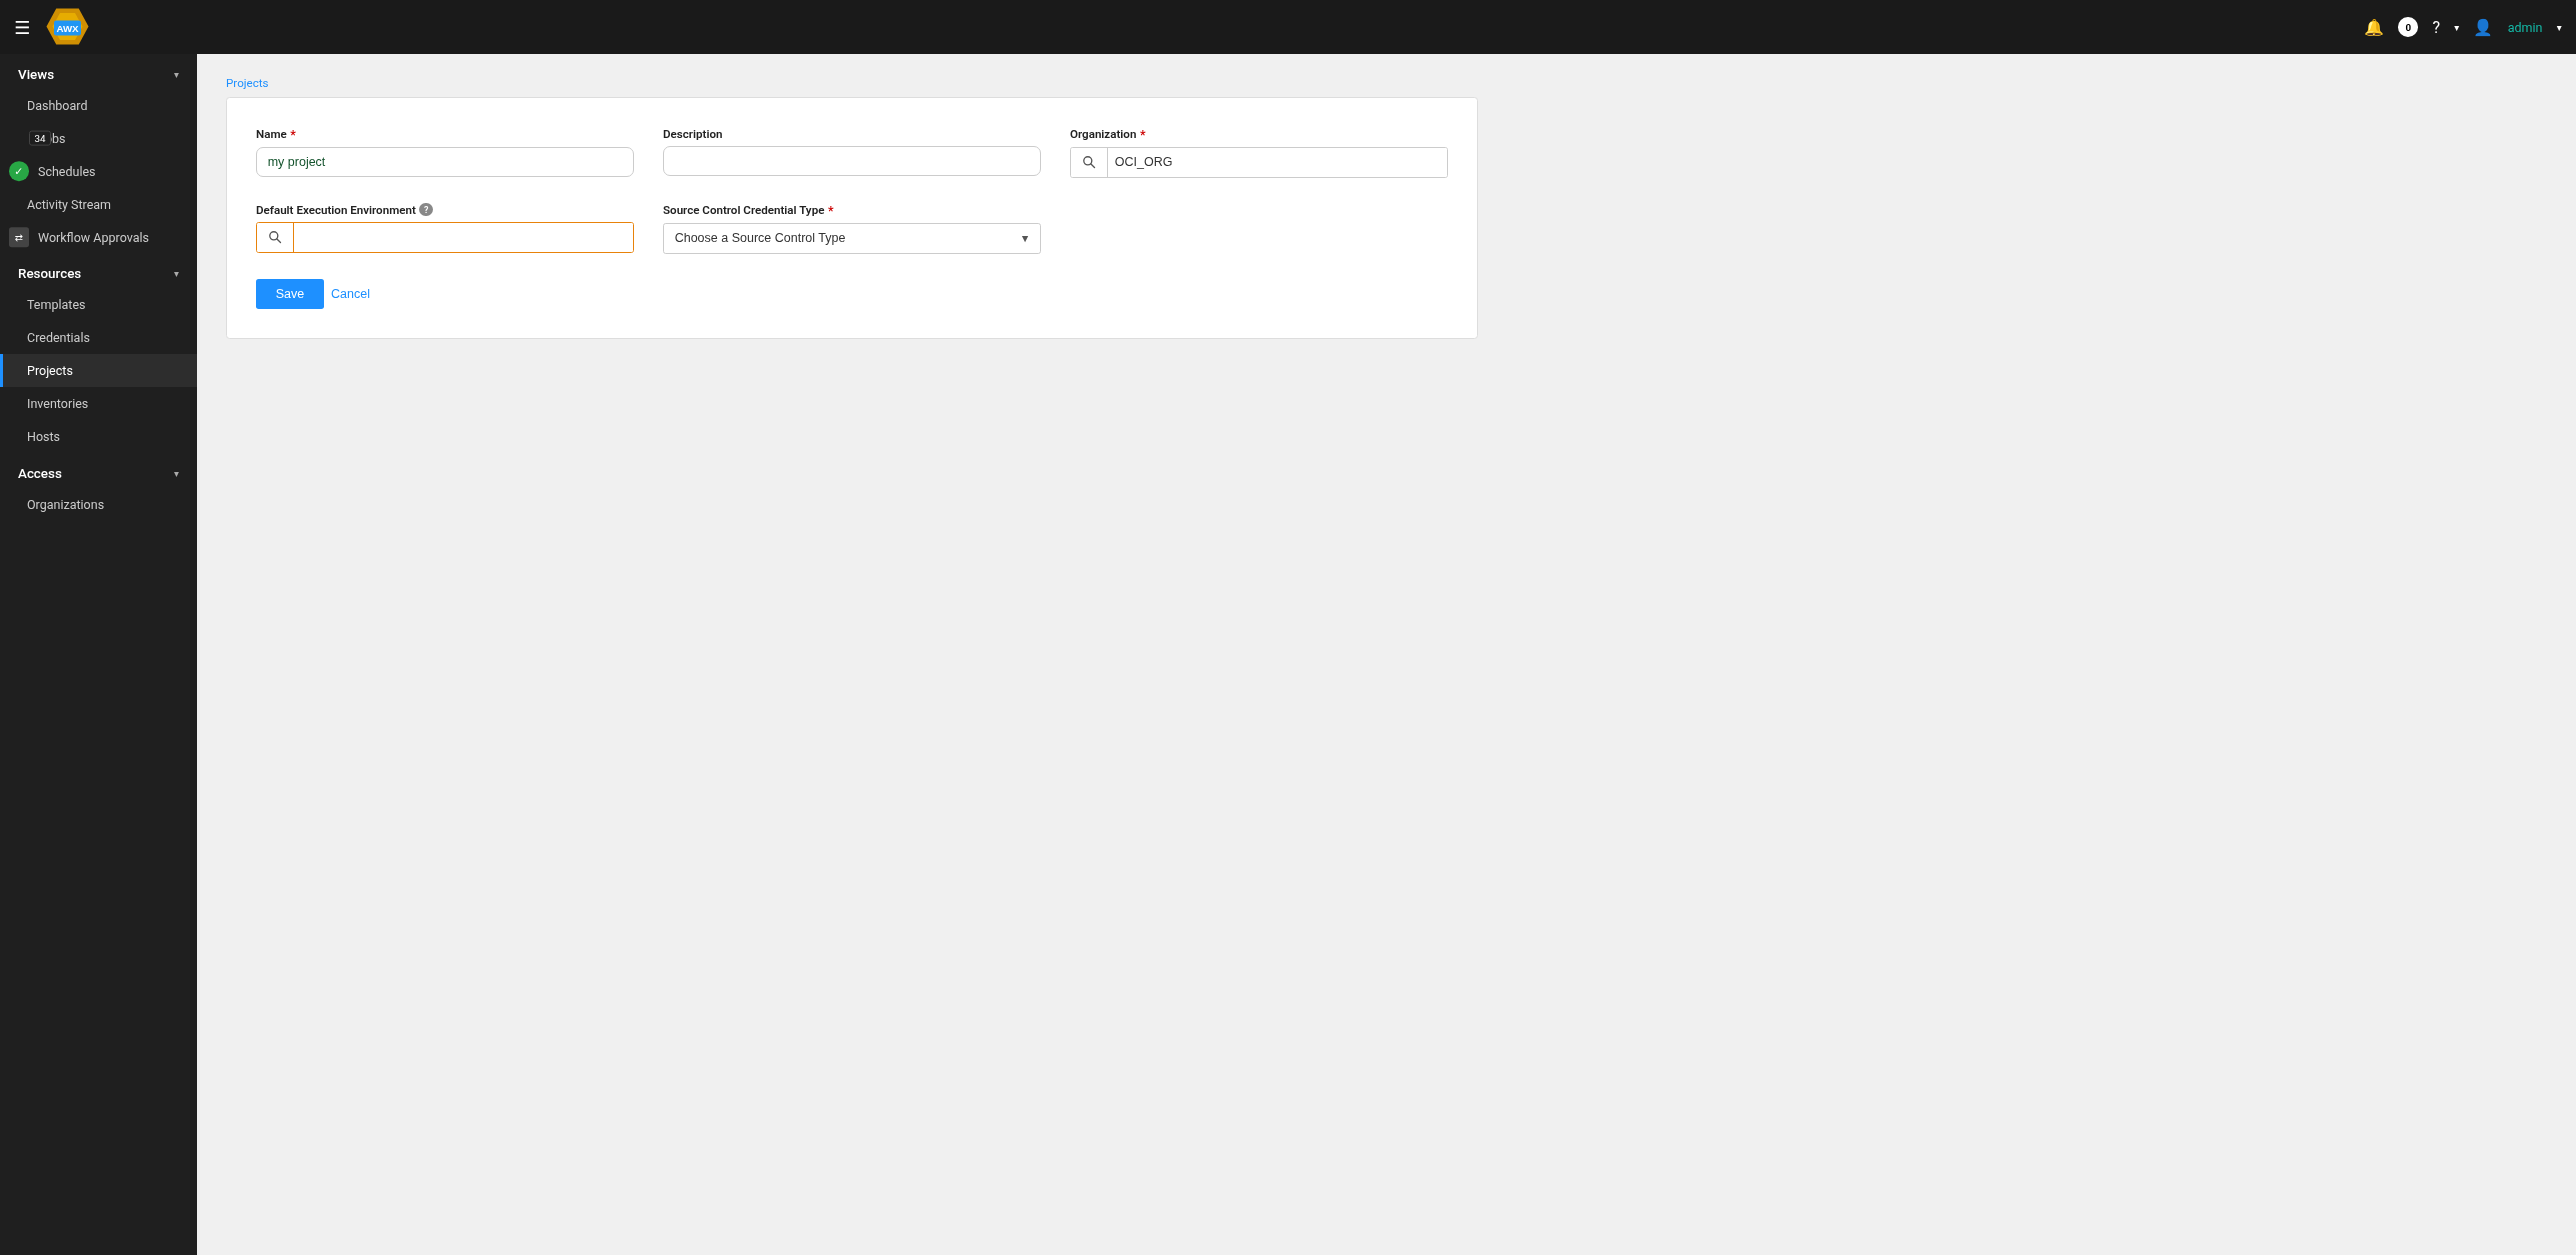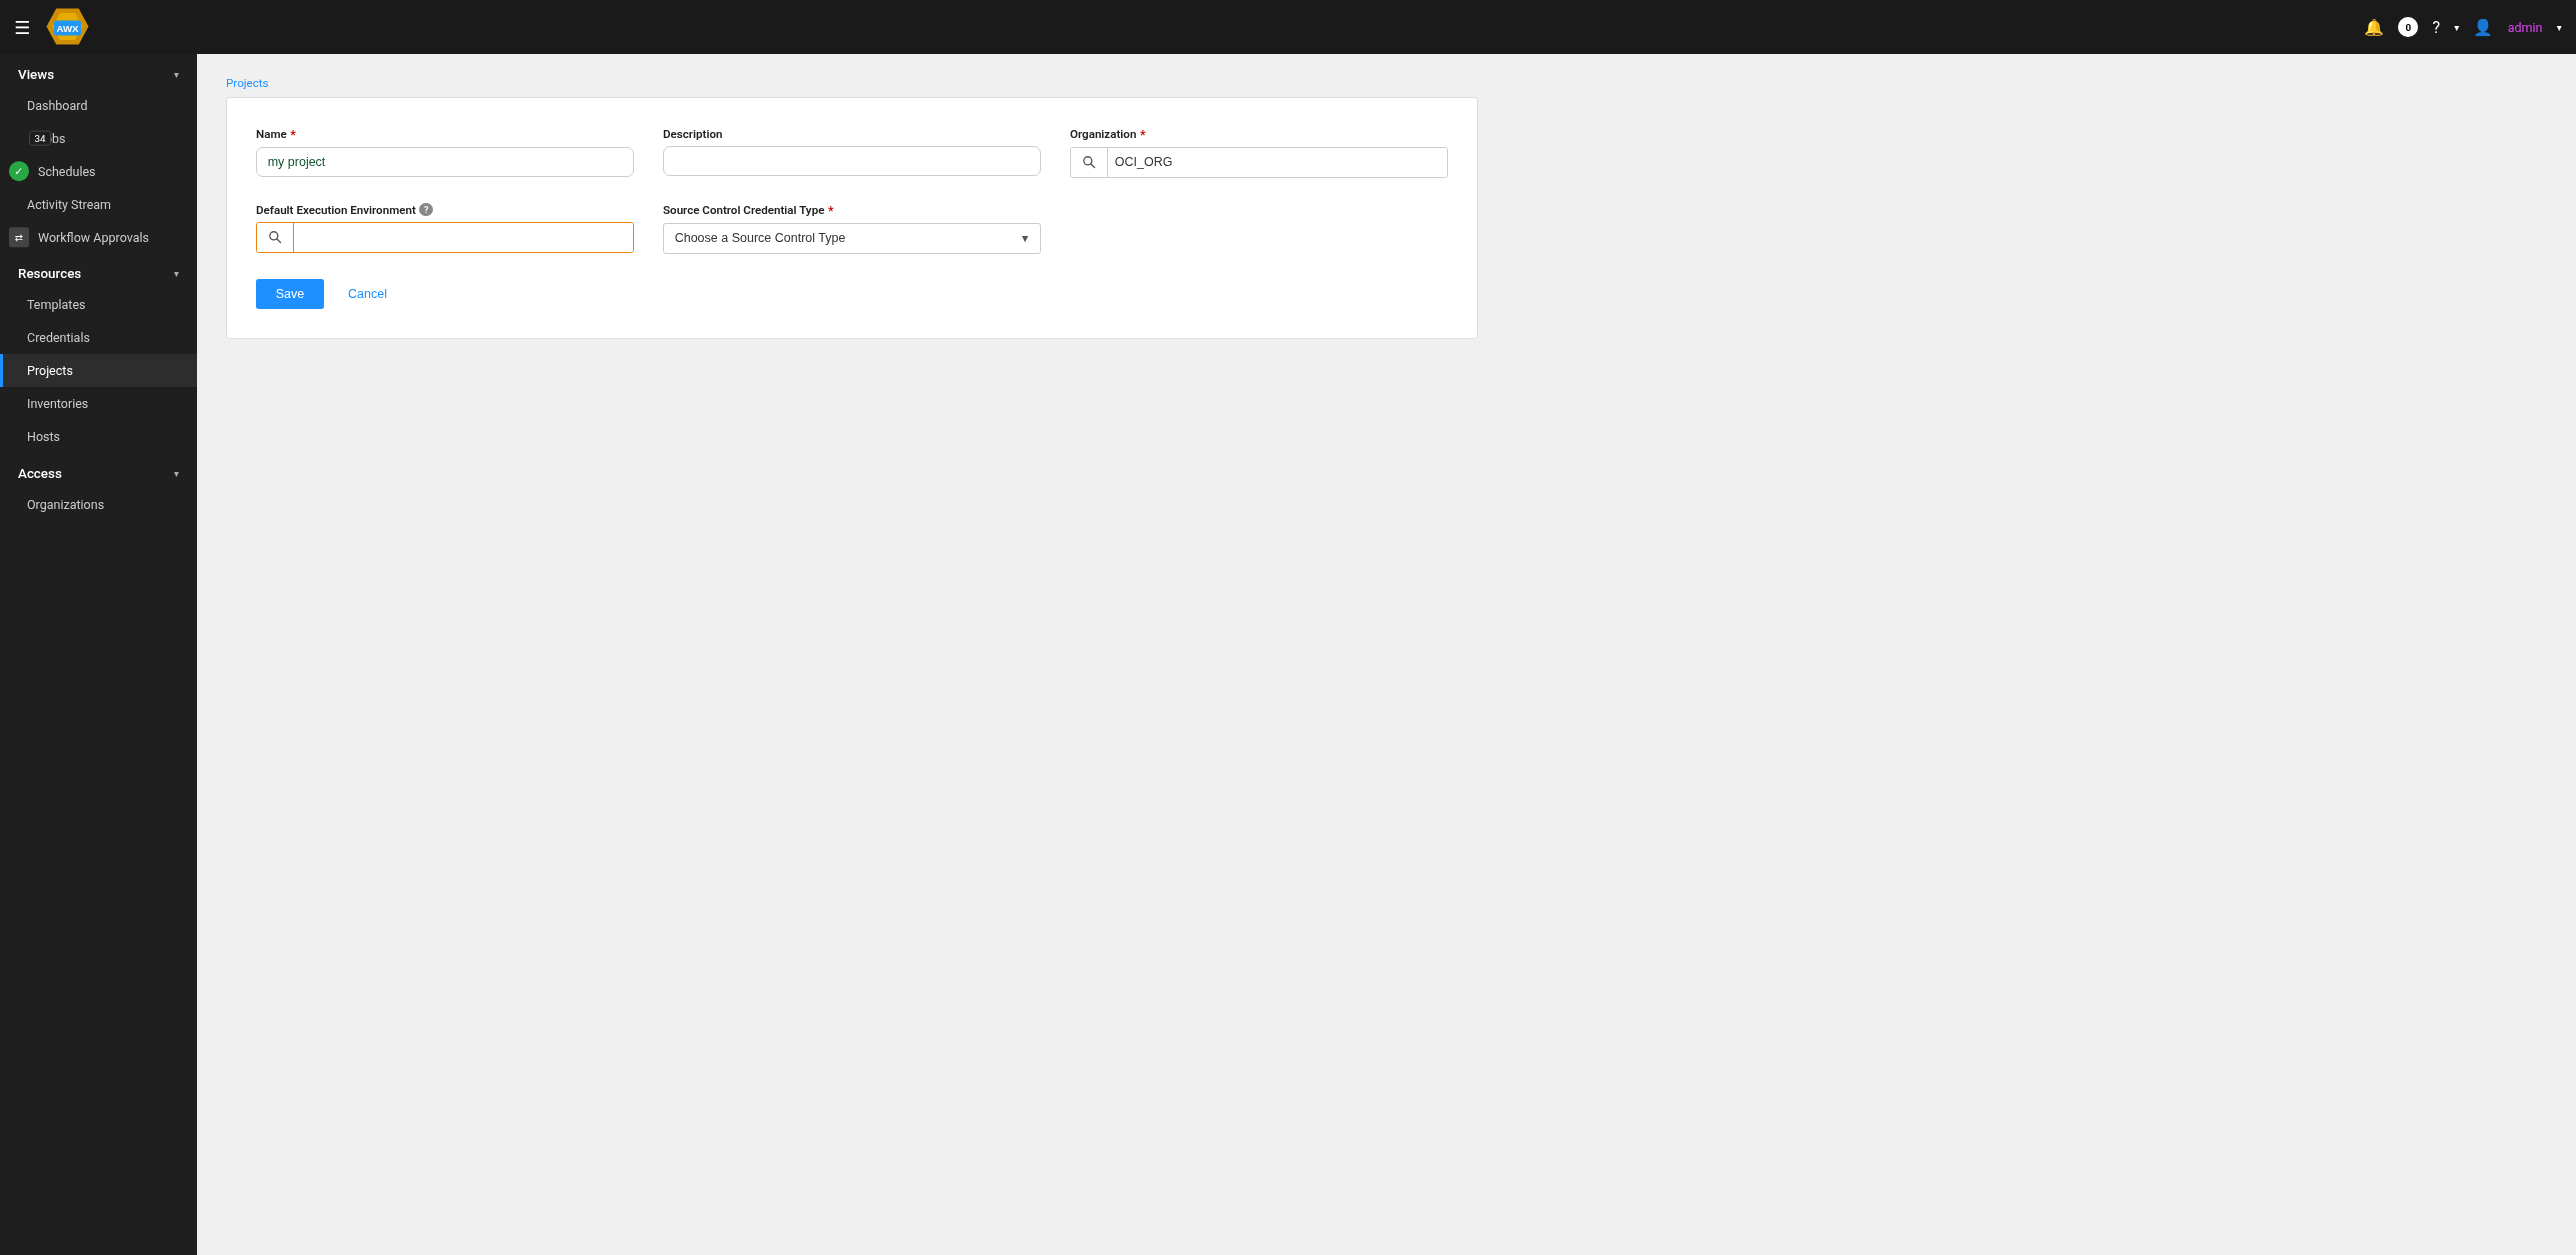--- a/index.html
+++ b/index.html
@@ -43,21 +43,21 @@
       border-radius: 50%;
       width: 19.7px;
       height: 19.7px;
       display: flex;
       align-items: center;
       justify-content: center;
       font-size: 9.8px;
       font-weight: bold;
     }
     .nav-icon { color: #fff; font-size: 16px; cursor: pointer; }
-    .nav-user { display: flex; align-items: center; gap: 5.4px; font-size: 12.5px; color: #d946ef; }
+    .nav-user { display: flex; align-items: center; gap: 5.4px; font-size: 12.5px; color: #14b8a6; }
 
     
     .app-body {
       display: flex;
       flex: 1;
       overflow: hidden;
     }
 
     
     .sidebar {
@@ -289,21 +289,21 @@
       position: absolute;
       right: 10.7px;
       top: 50%;
       transform: translateY(-50%);
       pointer-events: none;
       font-size: 10.7px;
       color: #555;
     }
 
     
-    .form-actions { display: flex; gap: 17px; align-items: center; margin-top: 7.2px; }
+    .form-actions { display: flex; gap: 0; align-items: center; margin-top: 7.2px; }
     .btn-save {
       background: #1e90ff;
       color: #fff;
       border: none;
       border-radius: 2.7px;
       padding: 8px 19.7px;
       font-size: 12.5px;
       cursor: pointer;
       font-weight: 500;
     }

